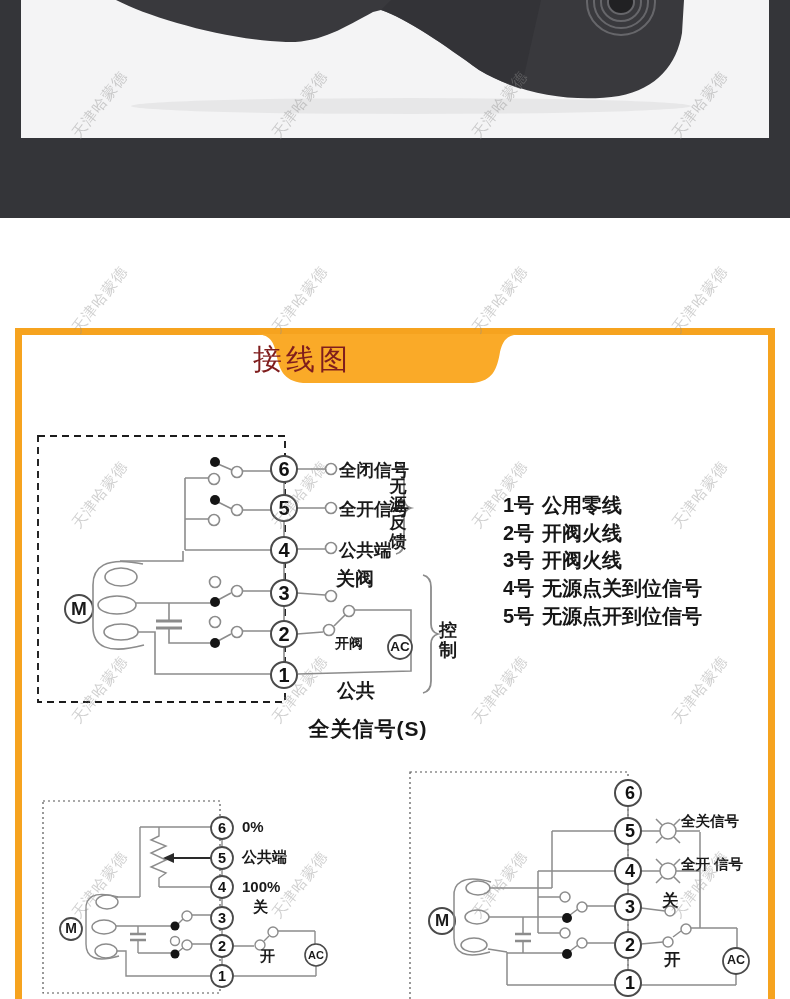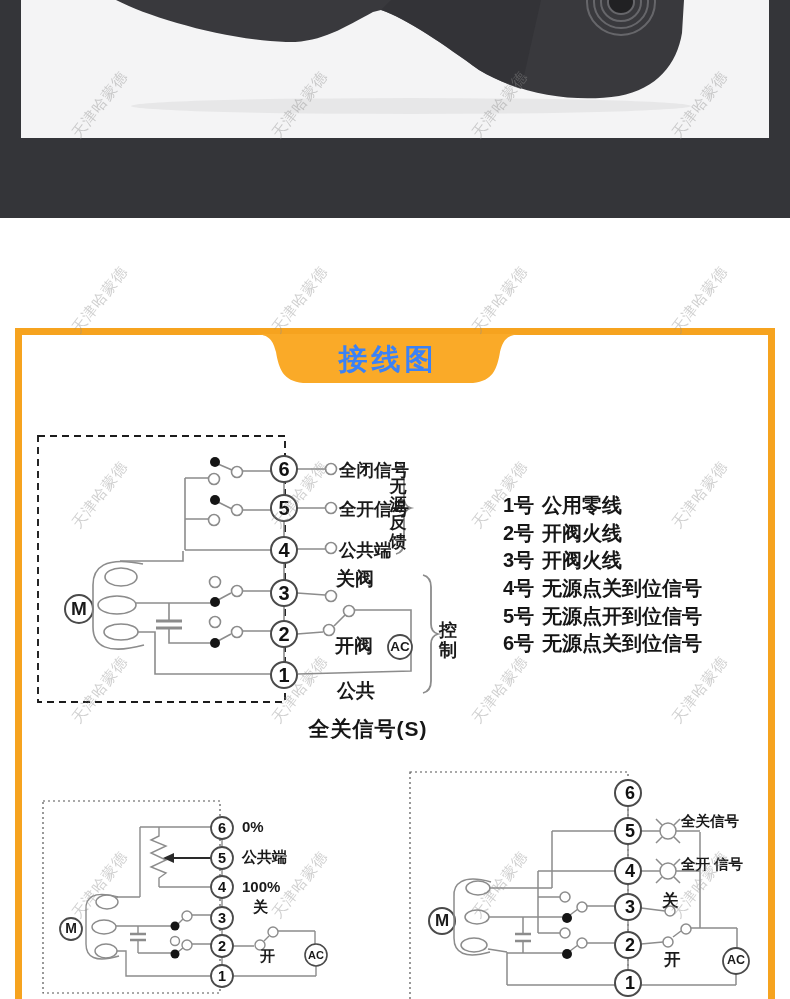--- a/index.html
+++ b/index.html
@@ -18,22 +18,22 @@
     transform:translate(-50%,-50%) rotate(-52deg);
   }
   
   .panel{
     position:absolute;left:15px;top:328px;width:746px;height:700px;
     border:7px solid #f6a31f;background:#ffffff;box-sizing:content-box;
   }
   .tab-wrap{position:absolute;left:253px;top:334px;width:270px;height:54px;z-index:3;}
   .tab-wrap svg{position:absolute;left:0;top:0;}
   .tab-title{
-    position:absolute;left:0;top:6px;width:270px;text-align:center;
-    font-size:29px;font-weight:bold;color:#3b82f6;letter-spacing:4px;z-index:4;
+    position:absolute;left:0;top:6px;width:270px;
+    font-size:29px;font-weight:normal;color:#7f1d1d;letter-spacing:4px;z-index:4;
   }
   
   #diagram{position:absolute;left:0;top:0;z-index:1;}
   
   .lbl{position:absolute;z-index:2;color:#1a1a1a;font-weight:bold;white-space:nowrap;line-height:1.1;}
   .vtext{position:absolute;z-index:2;color:#1a1a1a;font-weight:bold;width:20px;word-break:break-all;text-align:center;}
   .tnum{position:absolute;z-index:2;color:#111;font-weight:bold;text-align:center;}
   .tnum.main{width:26px;height:26px;line-height:26px;font-size:20px;}
   .tnum.sm{width:22px;height:22px;line-height:22px;font-size:14.5px;}
   .tnum.md{width:26px;height:26px;line-height:26px;font-size:18px;}
@@ -260,35 +260,34 @@
 <div class="tnum main" style="left:271px;top:495px">5</div>
 <div class="tnum main" style="left:271px;top:537px">4</div>
 <div class="tnum main" style="left:271px;top:580px">3</div>
 <div class="tnum main" style="left:271px;top:621px">2</div>
 <div class="tnum main" style="left:271px;top:662px">1</div>
 
 <div class="lbl" style="left:339px;top:461px;font-size:17.5px">全闭信号</div>
 <div class="lbl" style="left:339px;top:500px;font-size:17.5px">全开信号</div>
 <div class="lbl" style="left:339px;top:541px;font-size:17.5px">公共端</div>
 <div class="lbl" style="left:336px;top:569px;font-size:19px">关阀</div>
-<div class="lbl" style="left:335px;top:636px;font-size:19px">开阀</div>
+<div class="lbl" style="left:335px;top:636px;font-size:14px">开阀</div>
 <div class="lbl" style="left:337px;top:681px;font-size:19px">公共</div>
 <div class="lbl" style="left:66px;top:599px;width:26px;text-align:center;font-size:19px">M</div>
 <div class="lbl" style="left:386px;top:640px;width:28px;text-align:center;font-size:13.5px">AC</div>
 <div class="vtext" style="left:388px;top:478px;font-size:17px;line-height:18.2px">无源反馈</div>
 <div class="vtext" style="left:438px;top:621px;font-size:18px;line-height:19.5px">控制</div>
 <div class="caption">全关信号(S)</div>
 
 <div class="legend">
   <div class="legend-row"><span class="legend-num">1号</span><span>公用零线</span></div>
   <div class="legend-row"><span class="legend-num">2号</span><span>开阀火线</span></div>
   <div class="legend-row"><span class="legend-num">3号</span><span>开阀火线</span></div>
   <div class="legend-row"><span class="legend-num">4号</span><span>无源点关到位信号</span></div>
   <div class="legend-row"><span class="legend-num">5号</span><span>无源点开到位信号</span></div>
-  <div class="legend-row"><span class="legend-num">6号</span><span>无源点关到位信号</span></div>
 </div>
 
 <div class="tnum sm" style="left:211px;top:817px">6</div>
 <div class="tnum sm" style="left:211px;top:847px">5</div>
 <div class="tnum sm" style="left:211px;top:876px">4</div>
 <div class="tnum sm" style="left:211px;top:907px">3</div>
 <div class="tnum sm" style="left:211px;top:935px">2</div>
 <div class="tnum sm" style="left:211px;top:965px">1</div>
 <div class="lbl" style="left:242px;top:819px;font-size:15px">0%</div>
 <div class="lbl" style="left:242px;top:849px;font-size:15px">公共端</div>

